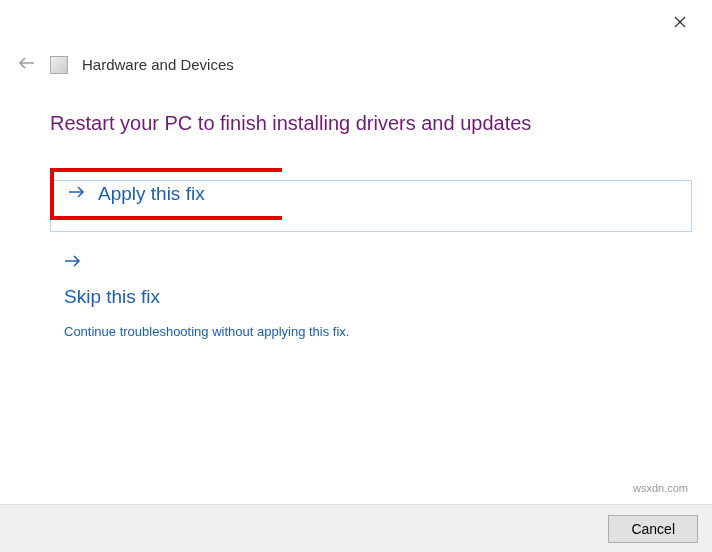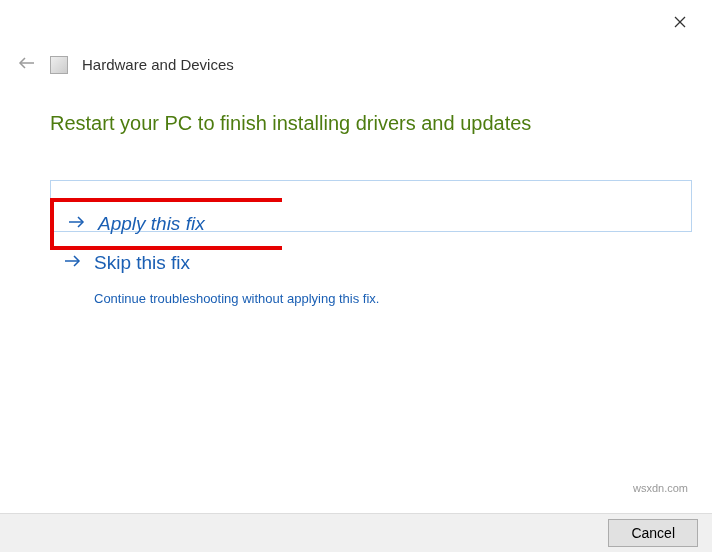--- a/index.html
+++ b/index.html
@@ -45,57 +45,57 @@
     }
     .header-title {
       font-size: 15px;
       color: #333;
     }
     .main-heading {
       position: absolute;
       top: 112px;
       left: 50px;
       font-size: 20px;
-      color: #4d7c0f;
+      color: #701a75;
       font-weight: 400;
     }
     .option-container {
       position: absolute;
       left: 50px;
       right: 20px;
     }
     .option-apply {
-      top: 198px;
+      top: 168px;
       border: 4px solid #e60000;
       border-right: none;
       width: 232px;
       height: 52px;
       padding: 10px 12px 10px 14px;
       display: flex;
       align-items: center;
       gap: 12px;
       cursor: pointer;
-      font-style: italic;
     }
     .option-full-border {
       position: absolute;
       top: 180px;
       left: 50px;
       right: 20px;
       height: 52px;
       border: 1px solid #b8d4f0;
       z-index: -1;
     }
     .option-skip {
       top: 252px;
       padding: 0 0 0 14px;
       display: flex;
       align-items: flex-start;
       gap: 12px;
       cursor: pointer;
+      flex-direction: column;
     }
     .arrow-icon {
       color: #1a5fb4;
       font-size: 18px;
       line-height: 1.2;
       flex-shrink: 0;
     }
     .option-title {
       color: #1a5fb4;
       font-size: 19px;
@@ -109,21 +109,21 @@
     }
     .skip-text {
       display: flex;
       flex-direction: column;
     }
     .footer {
       position: absolute;
       bottom: 0;
       left: 0;
       right: 0;
-      height: 39px;
+      height: 48px;
       background: #f0f0f0;
       border-top: 1px solid #ddd;
       display: flex;
       align-items: center;
       justify-content: flex-end;
       padding-right: 14px;
     }
     .cancel-btn {
       background: #e1e1e1;
       border: 1px solid #acacac;

